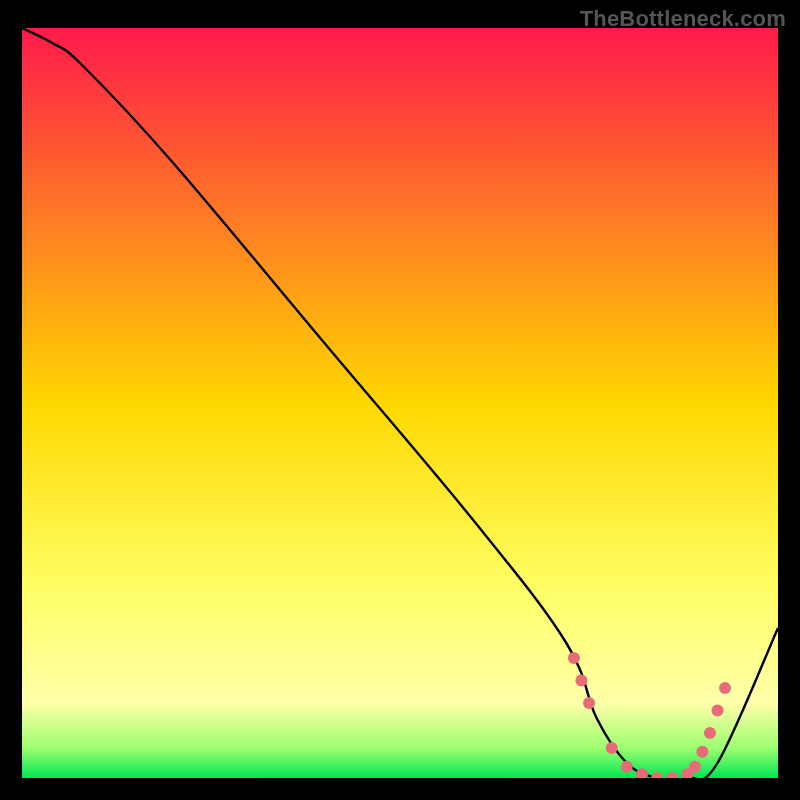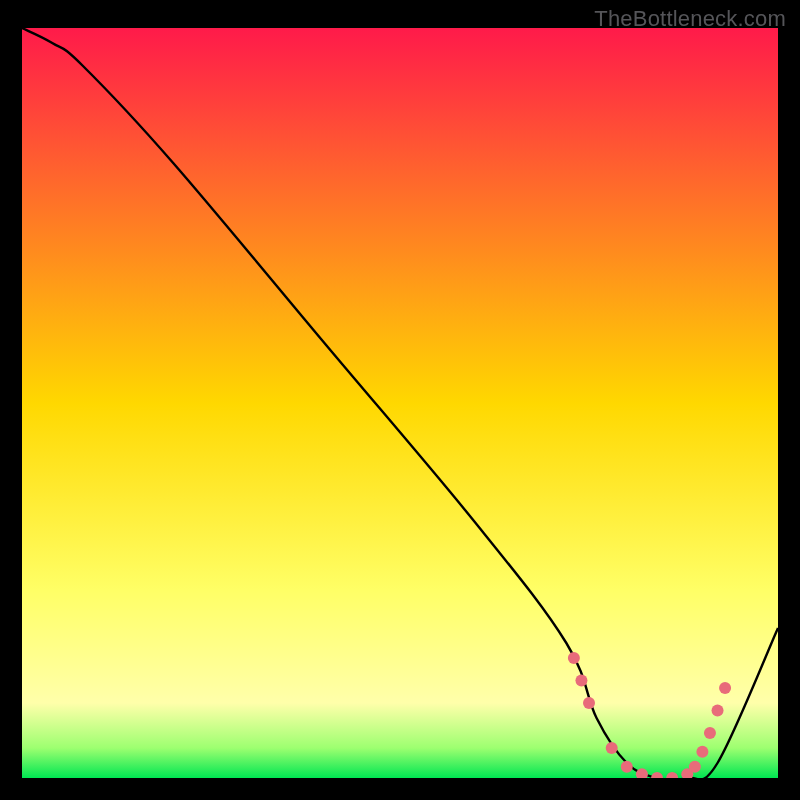--- a/index.html
+++ b/index.html
@@ -12,21 +12,21 @@
     position: relative;
     width: 800px;
     height: 800px;
     background: #000000;
   }
   .watermark {
     position: absolute;
     top: 6px;
     right: 14px;
     font-size: 22px;
-    font-weight: 400;
+    font-weight: 700;
     color: #555559;
     letter-spacing: 0.2px;
   }
   .plot-area {
     position: absolute;
     left: 22px;
     top: 28px;
     width: 756px;
     height: 750px;
   }

